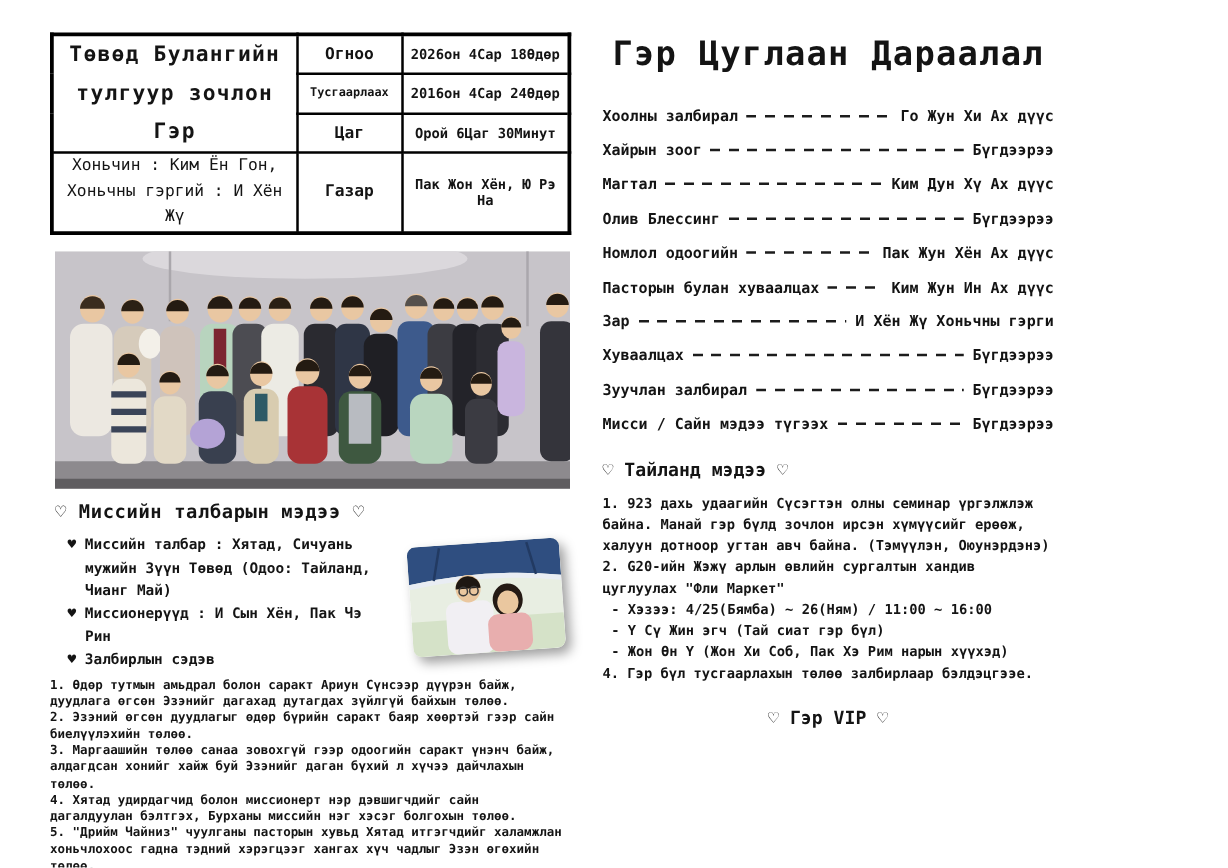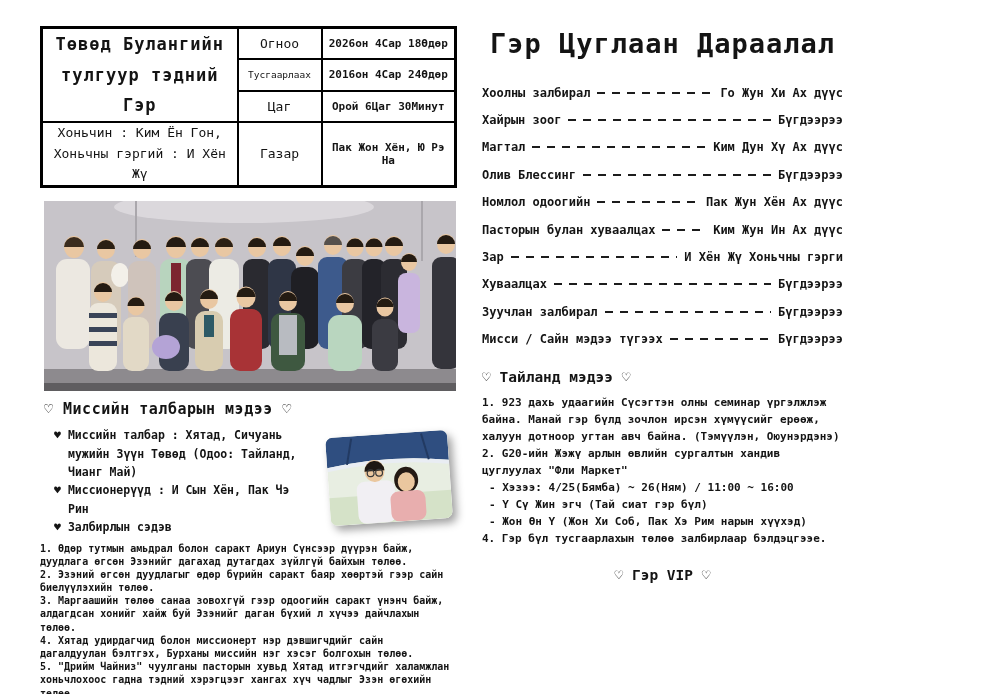--- a/index.html
+++ b/index.html
@@ -7,21 +7,21 @@
   .page{display:flex;width:865px;height:694px;box-sizing:border-box;}
   .col-left{width:462px;box-sizing:border-box;padding:26px 8px 0 40px;}
   .col-right{flex:1;box-sizing:border-box;padding:24px 22px 0 20px;}
 
   
   table.info{border-collapse:collapse;width:414px;table-layout:fixed;}
   table.info td{border:2px solid #000;padding:0 4px;text-align:center;vertical-align:middle;}
   table.info{border:3px solid #000;}
   .title-cell{font-size:17px;font-weight:700;line-height:1.8;letter-spacing:1px;}
   .pastor-cell{font-size:13px;font-weight:400;line-height:1.6;}
-  .lbl-cell{font-size:13px;font-weight:400;height:23px;}
+  .lbl-cell{font-size:13px;font-weight:700;height:23px;}
   .lbl-cell.small{font-size:9.5px;}
   .val-cell{font-size:11px;font-weight:700;}
 
   
   .group-photo{display:block;width:412px;height:190px;margin:13px 0 0 4px;}
   .couple-photo{float:right;width:122px;height:88px;margin:8px 4px 8px 12px;transform:rotate(-4deg);border-radius:7px;box-shadow:4px 5px 9px rgba(0,0,0,.38);}
 
   
   .mission{margin-top:9px;}
   .mission-heading{font-size:15px;font-weight:700;letter-spacing:.5px;margin:0 0 8px 4px;}
@@ -57,21 +57,21 @@
     <table class="info">
       <colgroup>
           <col style="width:196px">
           <col style="width:84px">
           <col style="width:134px">
         </colgroup>
       <tbody>
           <tr>
         <td rowspan="3" class="title-cell">
           <div>Төвөд Булангийн</div>
-          <div>тулгуур тэдний Гэр</div>
+          <div>тулгуур зочлон Гэр</div>
         </td>
         <td class="lbl-cell">Огноо</td>
         <td class="val-cell">2026он 4Сар 18Өдөр</td>
       </tr>
       <tr>
         <td class="lbl-cell small">Тусгаарлаах</td>
         <td class="val-cell">2016он 4Сар 24Өдөр</td>
       </tr>
       <tr>
         <td class="lbl-cell">Цаг</td>

